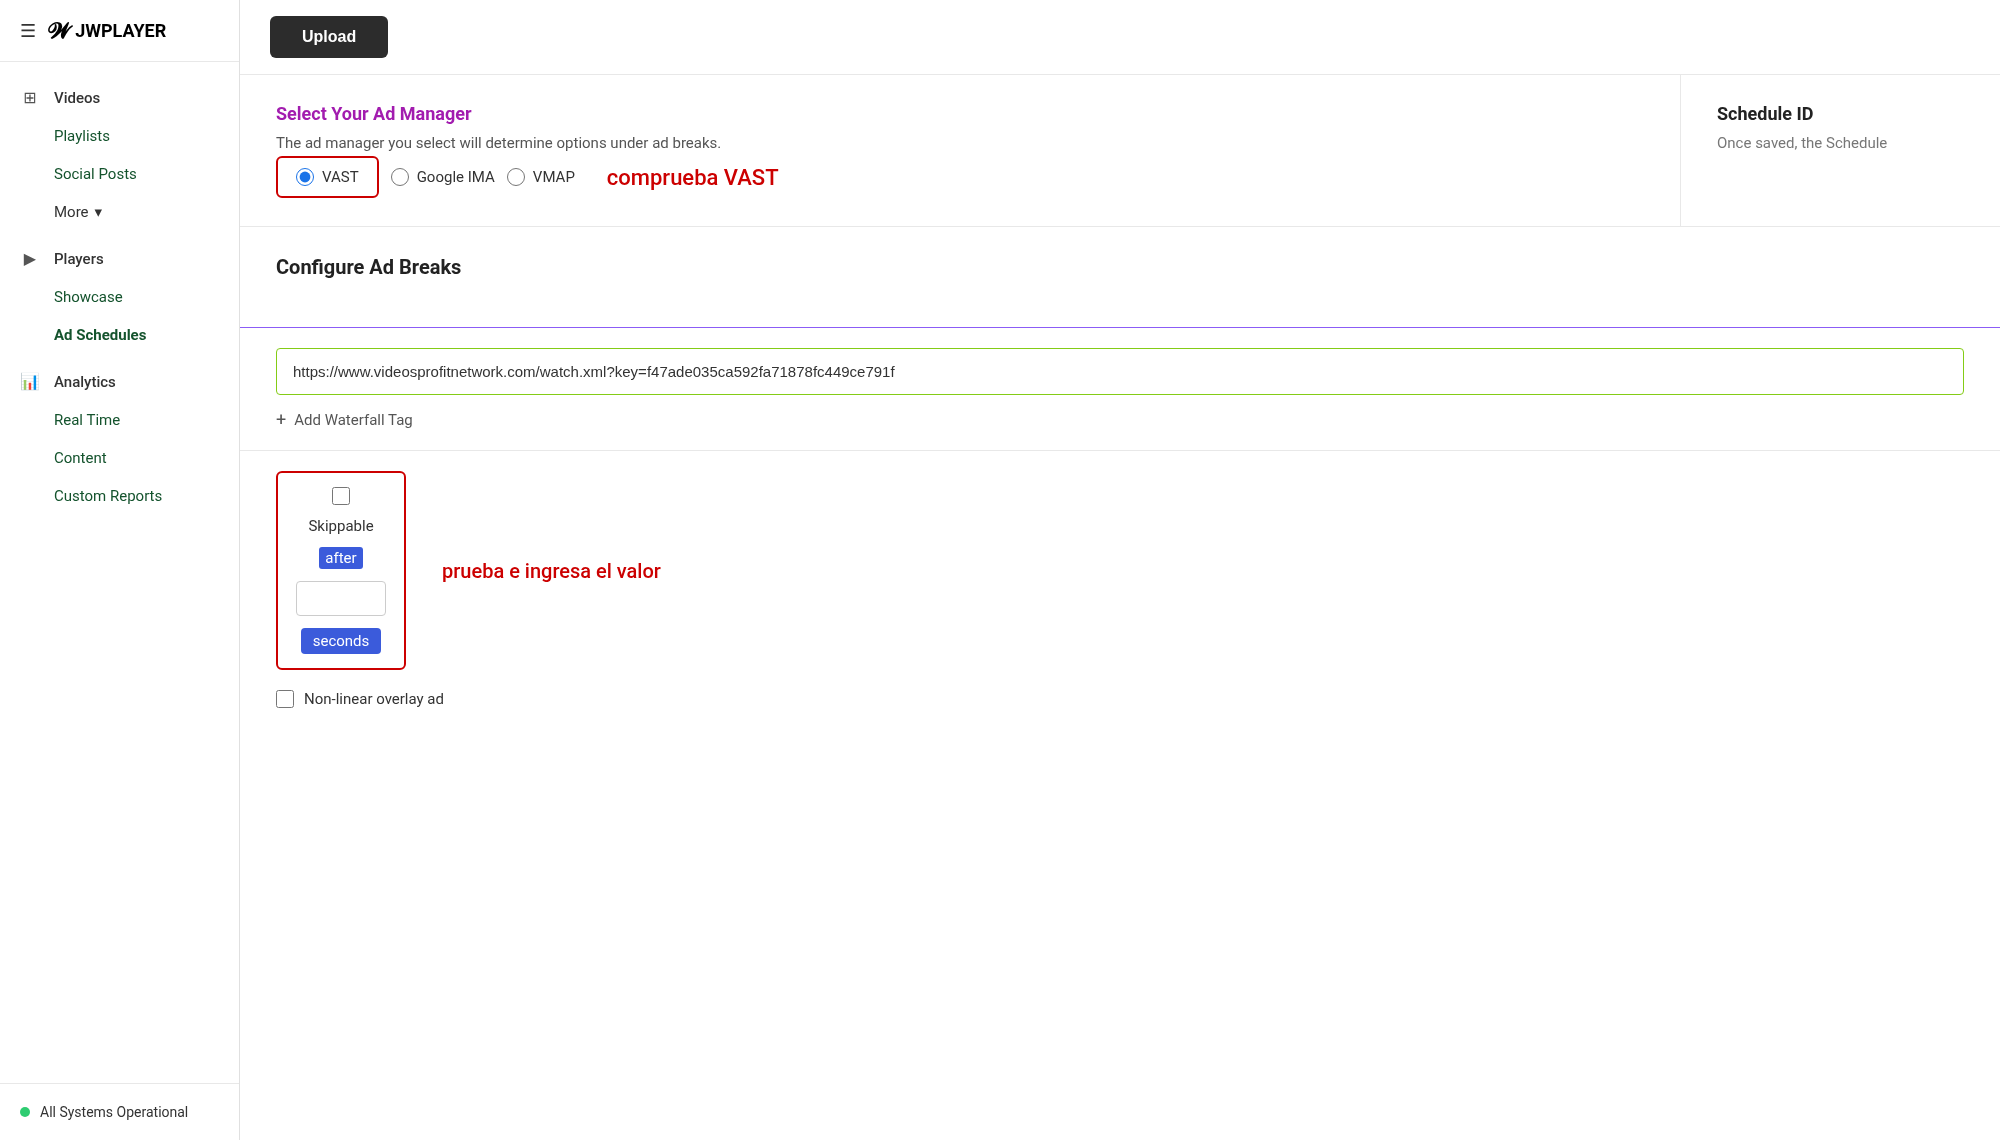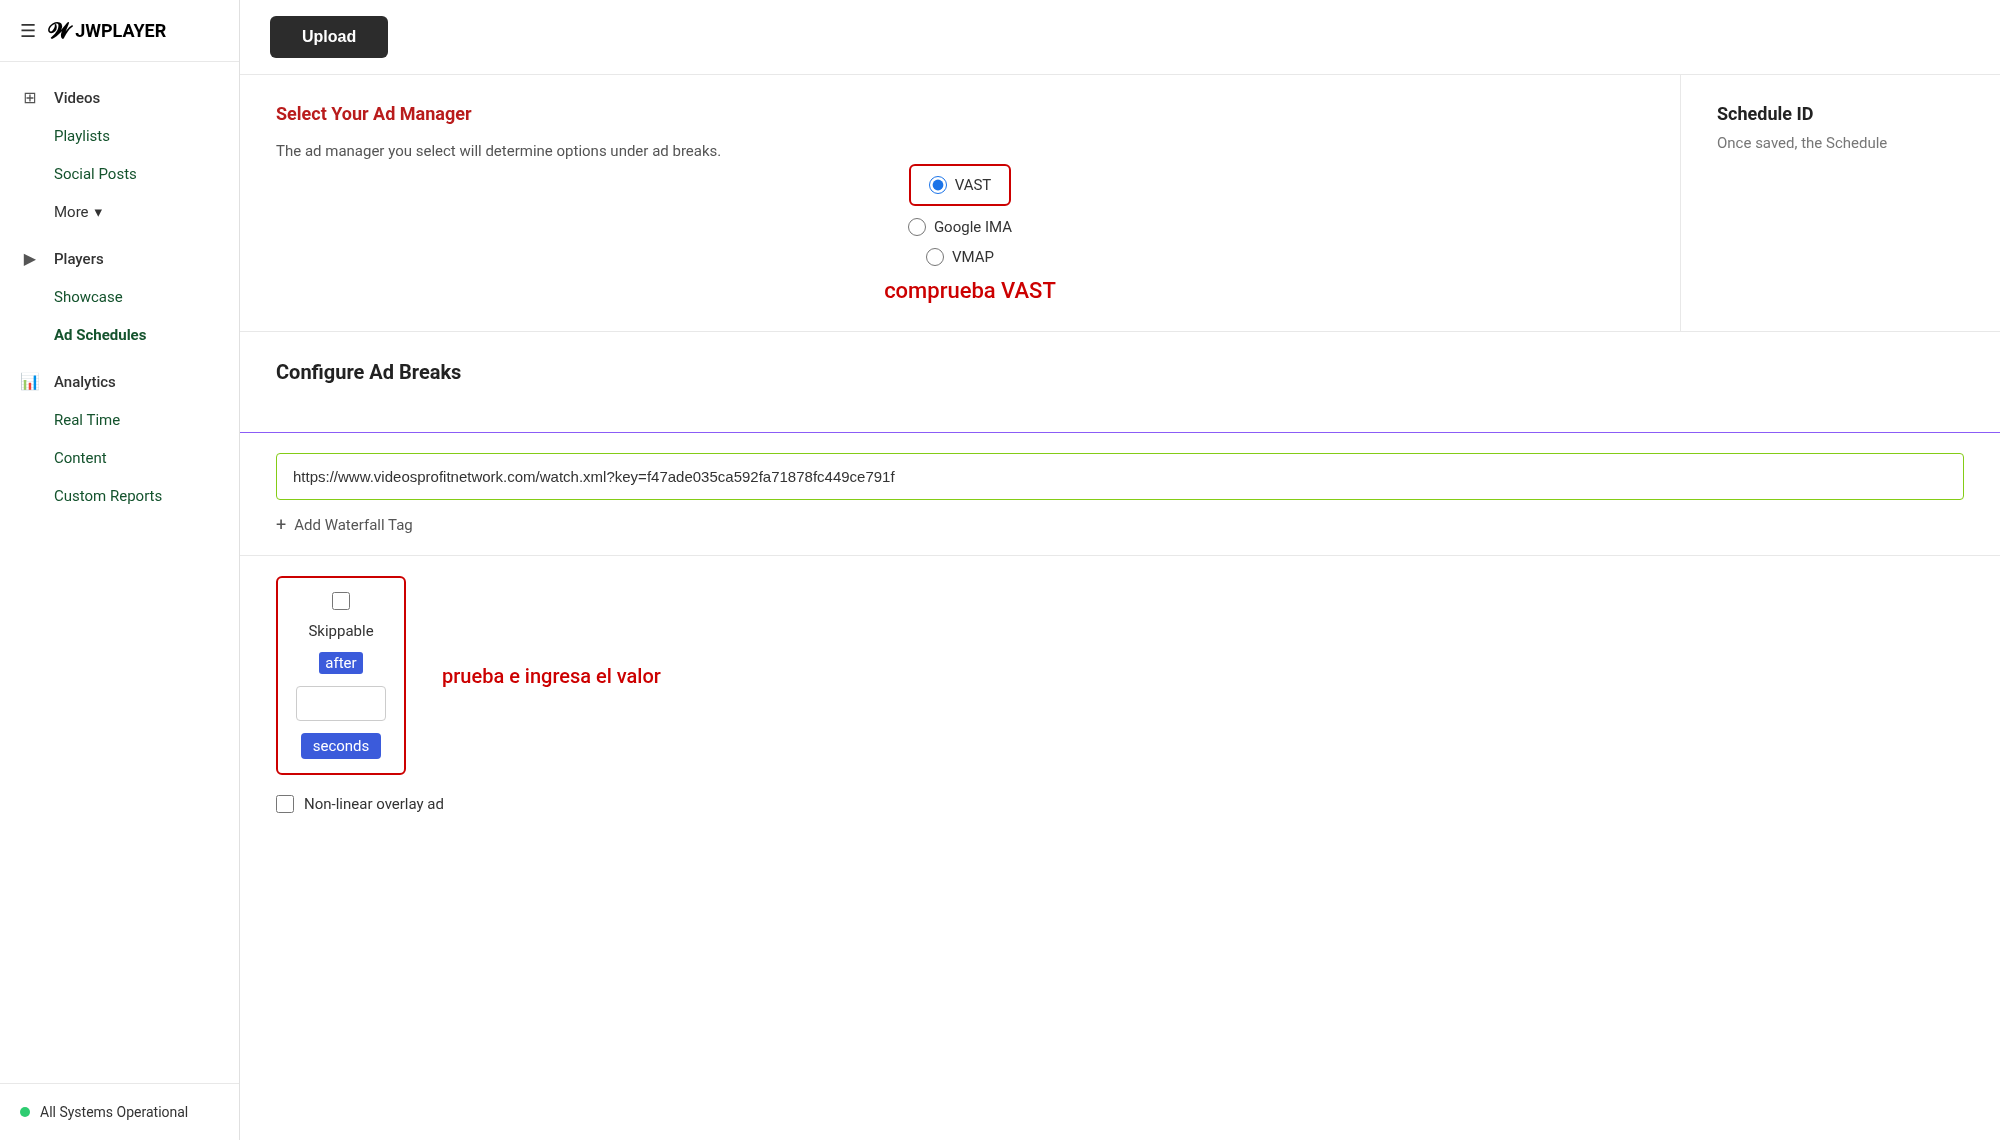--- a/index.html
+++ b/index.html
@@ -134,22 +134,22 @@
     }
 
     
     .content {
       padding: 0;
       flex: 1;
     }
     .section-title {
       font-size: 18px;
       font-weight: 700;
-      color: #b91c1c;
-      margin-bottom: 18px;
+      color: #a21caf;
+      margin-bottom: 10px;
     }
     .section-desc {
       font-size: 15px;
       color: #555;
       margin-bottom: 4px;
     }
     .radio-option {
       display: flex;
       align-items: center;
       gap: 8px;
@@ -203,21 +203,20 @@
     .top-content-right {
       width: 320px;
       padding: 28px 36px;
       border-left: 1px solid #e8e8e8;
     }
     .radio-row {
       display: flex;
       align-items: center;
       flex-wrap: wrap;
       gap: 12px;
-      flex-direction: column;
     }
 
     
     .config-section {
       padding: 28px 36px;
       border-bottom: 1px solid #8b5cf6;
     }
     .config-title {
       font-size: 20px;
       font-weight: 700;

